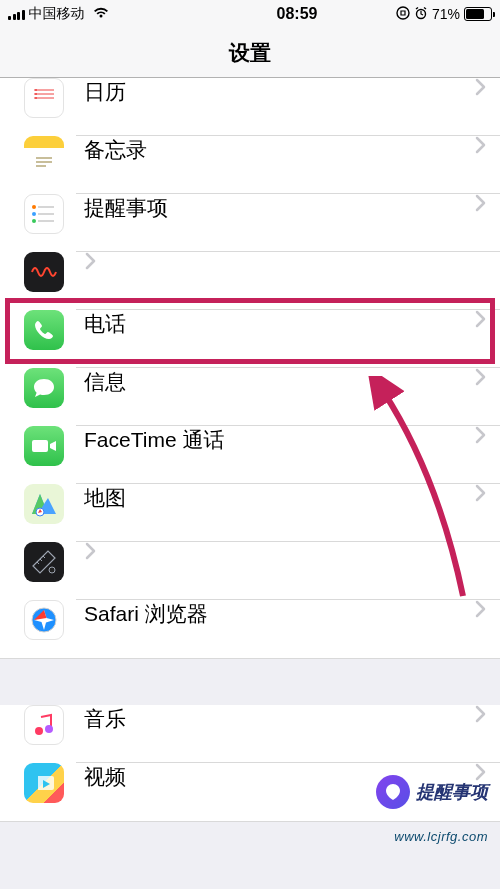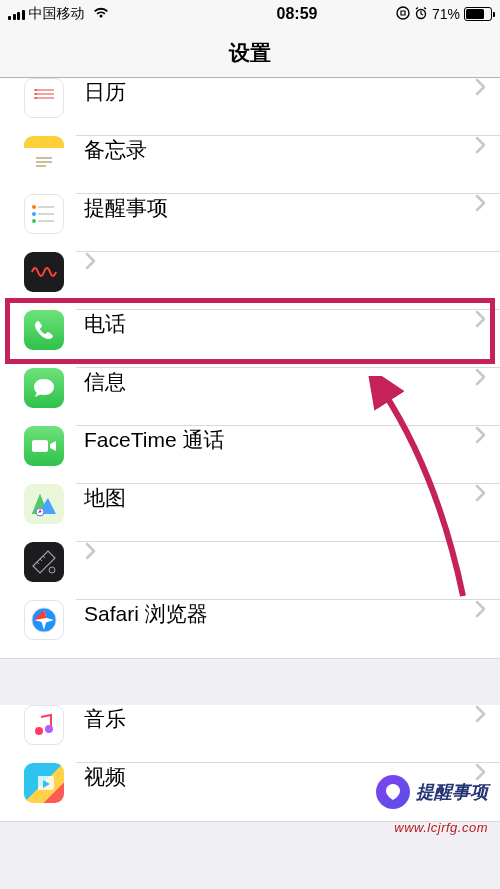--- a/index.html
+++ b/index.html
@@ -68,21 +68,21 @@
   .arrow-annot{
     position:absolute; left:368px; top:376px; width:110px; height:230px; z-index:6; pointer-events:none;
   }
   .watermark1{
     position:absolute; right:12px; bottom:80px; z-index:7; pointer-events:none;
     display:flex; align-items:center; gap:6px; opacity:0.95;
   }
   .watermark1 .ico{ width:34px;height:34px;border-radius:50%;background:linear-gradient(135deg,#7c3aed,#4f46e5);display:flex;align-items:center;justify-content:center;}
   .watermark1 .txt{ font-size:18px; font-weight:700; color:#1a2a6c; font-style:italic;}
   .watermark2{
-    position:absolute; right:12px; bottom:54px; font-size:13px; color:#b91c1c; z-index:7; pointer-events:none; font-style:italic; letter-spacing:0.5px;
+    position:absolute; right:12px; bottom:45px; font-size:13px; color:#0c4a6e; z-index:7; pointer-events:none; font-style:italic; letter-spacing:0.5px;
   }
   
   .bg-white{background:#fff;border:1px solid #e3e3e3;}
   .bg-notes{background:linear-gradient(#fccf3b 0 30%, #fff 30% 100%);}
   .bg-dark{background:#1c1c1e;}
   .bg-green{background:linear-gradient(#6de27a,#2fc14b);}
   .bg-green-msg{background:linear-gradient(#6de27a,#2fc14b);}
   .bg-green-ft{background:linear-gradient(#6de27a,#2fc14b);}
   .bg-maps{background:#e9f6d7;}
   .bg-compass{background:#1c1c1e;}

